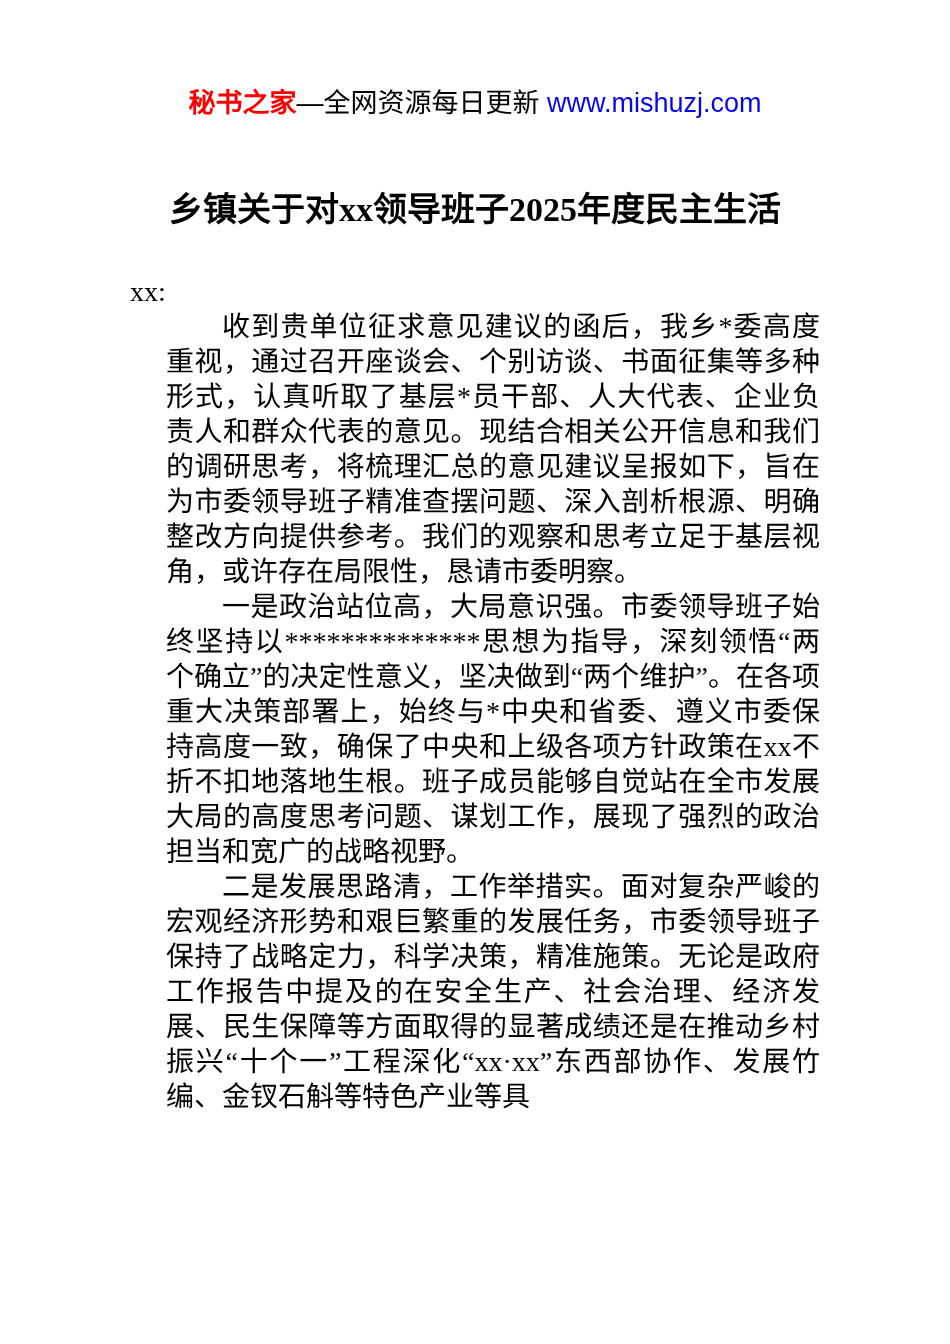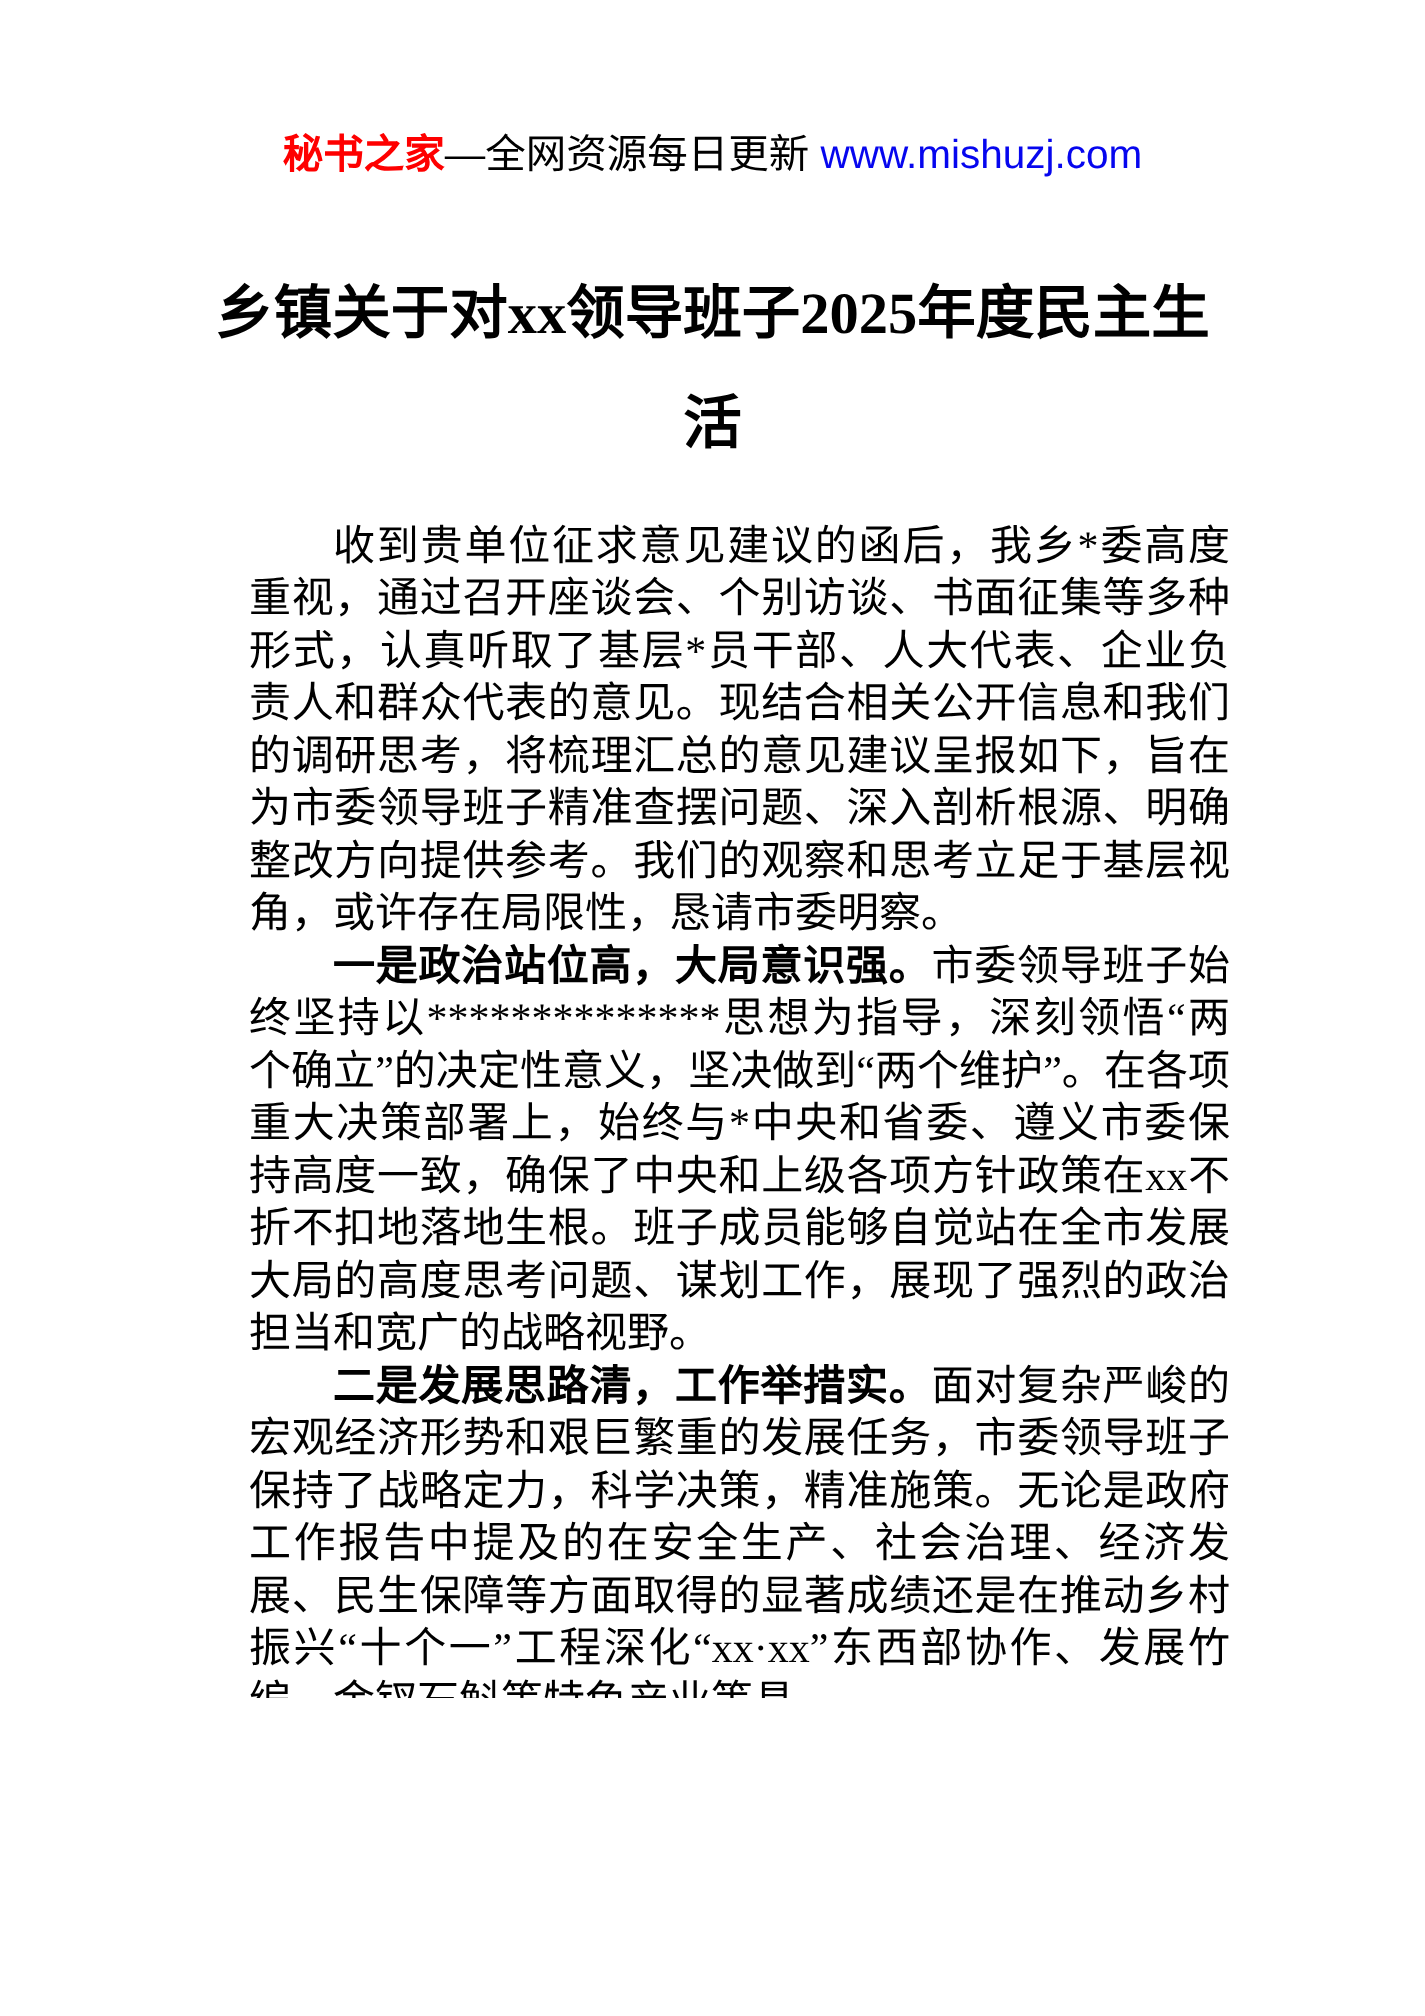--- a/index.html
+++ b/index.html
@@ -36,21 +36,21 @@
   .site-header .url {
     color: #0606ee;
     text-decoration: none;
     cursor: pointer;
   }
   
   .doc-title {
     margin: 53px 0 28px 0;
     font-family: "Liberation Serif", serif;
     font-weight: bold;
-    font-size: 39px;
+    font-size: 34px;
     line-height: 73px;
     text-align: center;
     color: #000000;
   }
   
   .doc-body {
     font-family: "Liberation Serif", sans-serif;
     font-size: 28px;
     line-height: 35px;
     color: #000000;
@@ -59,38 +59,39 @@
     margin: 0;
     text-align: justify;
     text-align-last: left;
     word-break: break-all;
   }
   .doc-body p.indent {
     text-indent: 2em;
     margin-left: 36px;
   }
   .doc-body .lead {
-    font-weight: bold;
+    font-weight: normal;
   }
 </style>
 </head>
 <body>
 
 <div class="page">
 
   <div class="site-header">
     <span class="brand">秘书之家</span><span class="tagline">—全网资源每日更新 </span><span class="url">www.mishuzj.com</span>
   </div>
 
   <div class="doc-title">
     <div>乡镇关于对xx领导班子2025年度民主生活</div>
   </div>
 
   <div class="doc-body">
 
+    <p>xx:</p>
 
     <p class="indent">
       <span>收到贵单位征求意见建议的函后，我乡*委高度重视，通过召开座谈会、个别访谈、书面征集等多种形式，认真听取了基层*员干部、人大代表、企业负责人和群众代表的意见。现结合相关公开信息和我们的调研思考，将梳理汇总的意见建议呈报如下，旨在为市委领导班子精准查摆问题、深入剖析根源、明确整改方向提供参考。我们的观察和思考立足于基层视角，或许存在局限性，恳请市委明察。</span>
     </p>
 
 
 
     <p class="indent">
       <span class="lead">一是政治站位高，大局意识强。</span><span>市委领导班子始终坚持以**************思想为指导，深刻领悟“两个确立”的决定性意义，坚决做到“两个维护”。在各项重大决策部署上，始终与*中央和省委、遵义市委保持高度一致，确保了中央和上级各项方针政策在xx不折不扣地落地生根。班子成员能够自觉站在全市发展大局的高度思考问题、谋划工作，展现了强烈的政治担当和宽广的战略视野。</span>
     </p>

